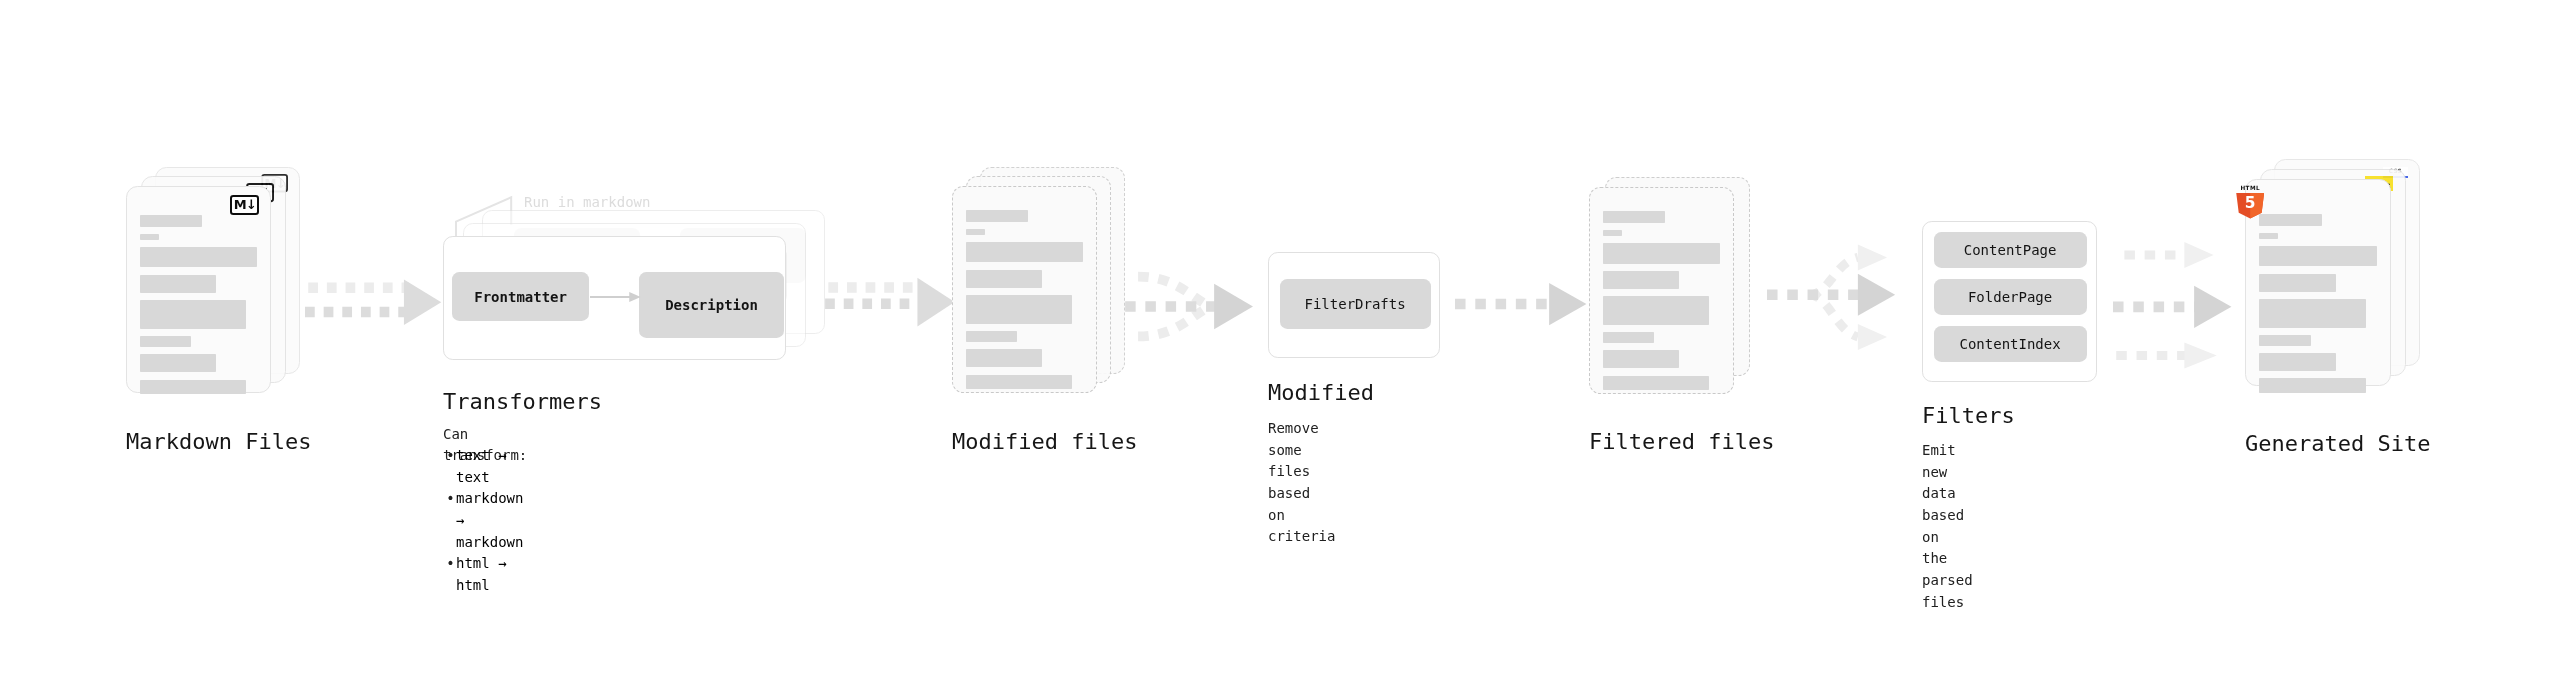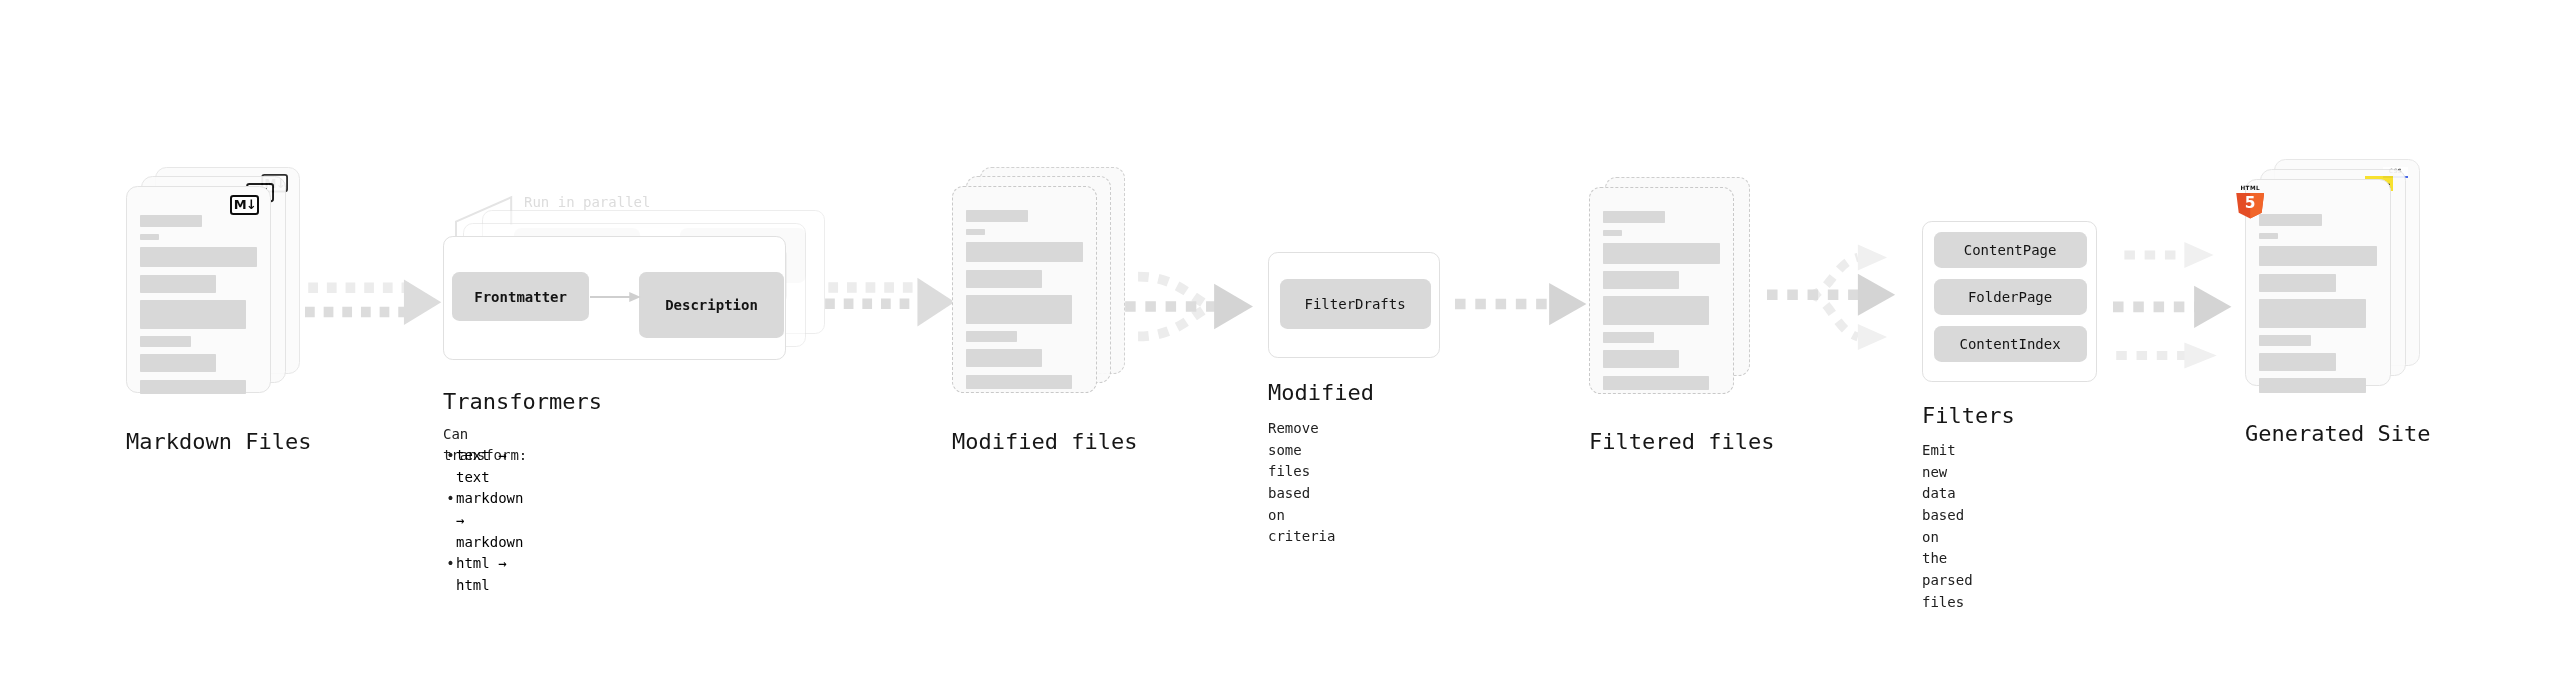--- a/index.html
+++ b/index.html
@@ -180,21 +180,21 @@
     <line x1="0" y1="48" x2="128" y2="48" stroke="#dcdcdc" stroke-width="13" stroke-dasharray="12 11"></line>
     <polygon points="122,8 168,36 122,64" fill="#dcdcdc"></polygon>
   </svg>
 </div>
 
 <div class="stage" style="left:443px; top:187px;">
 
   <svg style="position:absolute; left:0px; top:6.5px;" width="211" height="65" viewBox="0 0 260 80">
     <path d="M 16 76 L 16 34 L 84 4 L 84 38" fill="none" stroke="#e4e4e4" stroke-width="2.5"></path>
   </svg>
-  <div class="run-parallel" style="left:81px; top:7.3px;">Run in parallel</div>
+  <div class="run-parallel" style="left:81px; top:7.3px;">Run in markdown</div>
 
   <div style="position:absolute; left:0px; top:23px; width:382px; height:163px;font-weight:bold;">
 
     <div class="panel ghost" style="position:absolute; left:39px; top:0px; width:343px; height:124px;">
       <div class="pill ghost2" style="position:absolute; left:31px; top:17px; width:126px; height:55px;"></div>
       <div class="pill ghost2" style="position:absolute; left:197px; top:17px; width:126px; height:55px;"></div>
     </div>
 
     <div class="panel ghost" style="position:absolute; left:19.5px; top:13px; width:343px; height:124px;">
       <div class="pill ghost" style="position:absolute; left:31px; top:23.6px; width:126px; height:55px;"></div>
@@ -365,15 +365,15 @@
         <div class="bar" style="width:100%; height:20.3px;"></div>
         <div class="bar" style="width:65%;  height:18px;"></div>
         <div class="bar" style="width:91%;  height:29px;"></div>
         <div class="bar" style="width:44%;  height:10.6px;"></div>
         <div class="bar" style="width:65%;  height:18px;"></div>
         <div class="bar" style="width:91%;  height:14.6px;"></div>
       </div>
     </div>
   </div>
 
-  <div class="stage-title" style="position:absolute; left:0px; top:262px;">Generated Site</div>
+  <div class="stage-title" style="position:absolute; left:0px; top:272px;">Generated Site</div>
 </div>
 
 
 </body></html>

